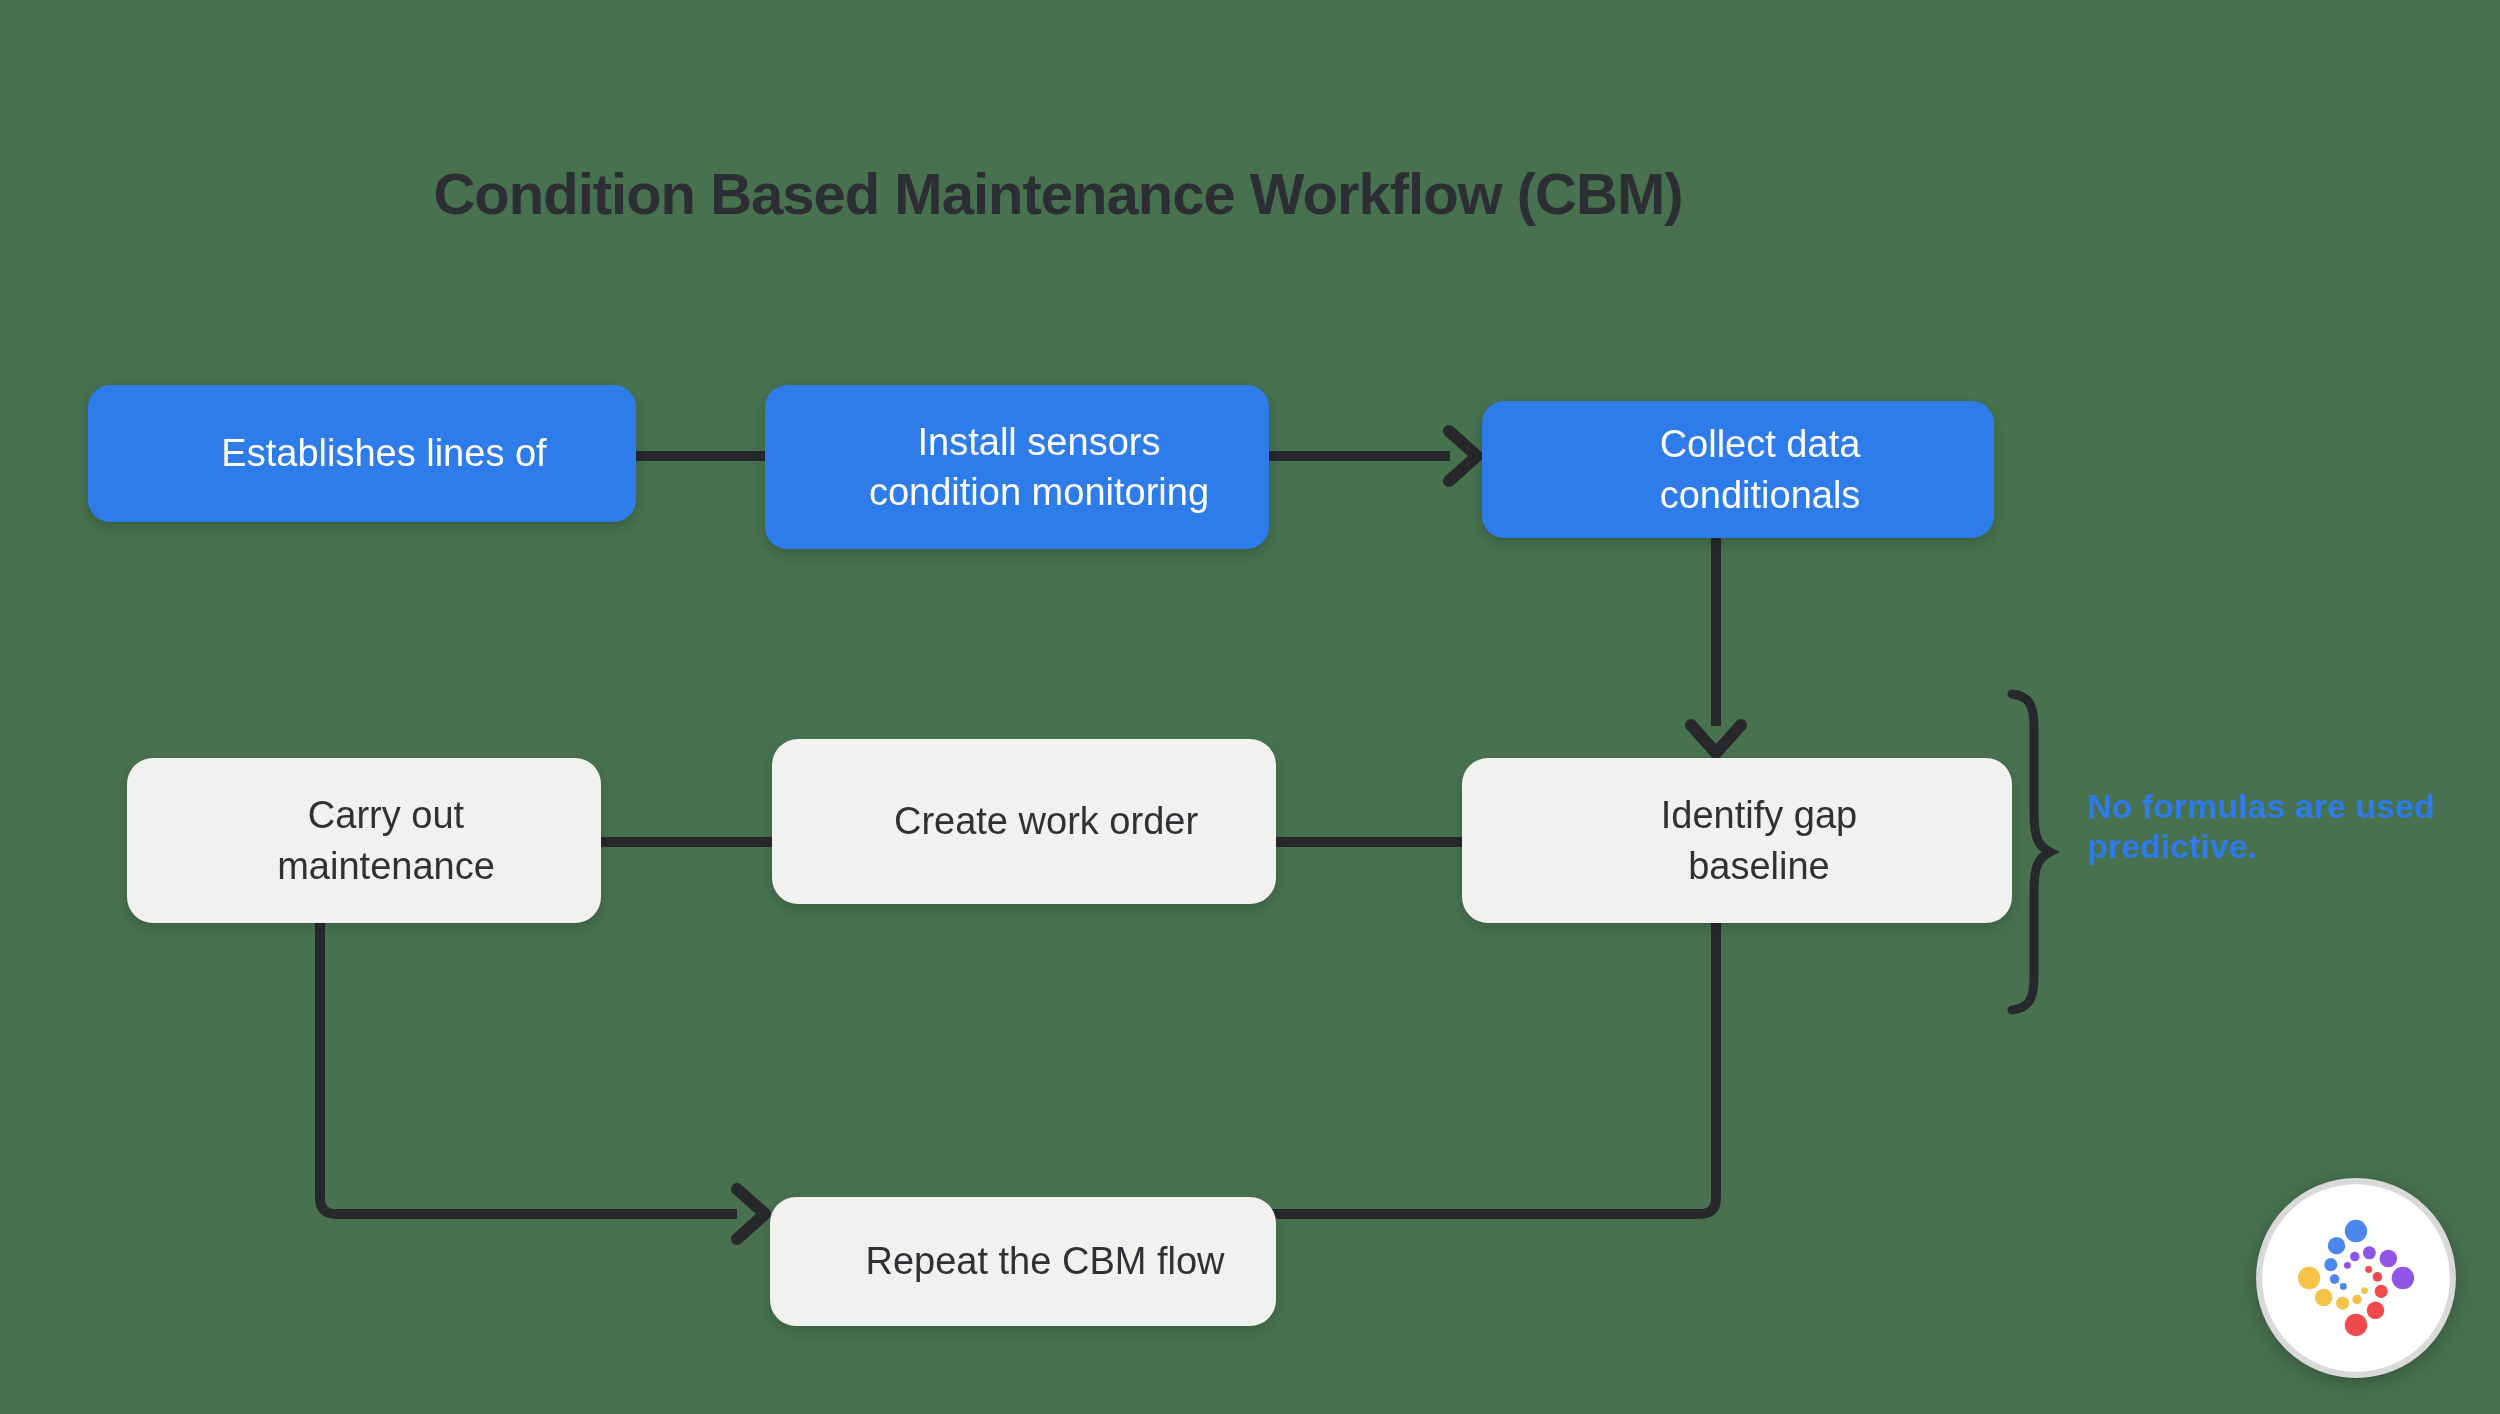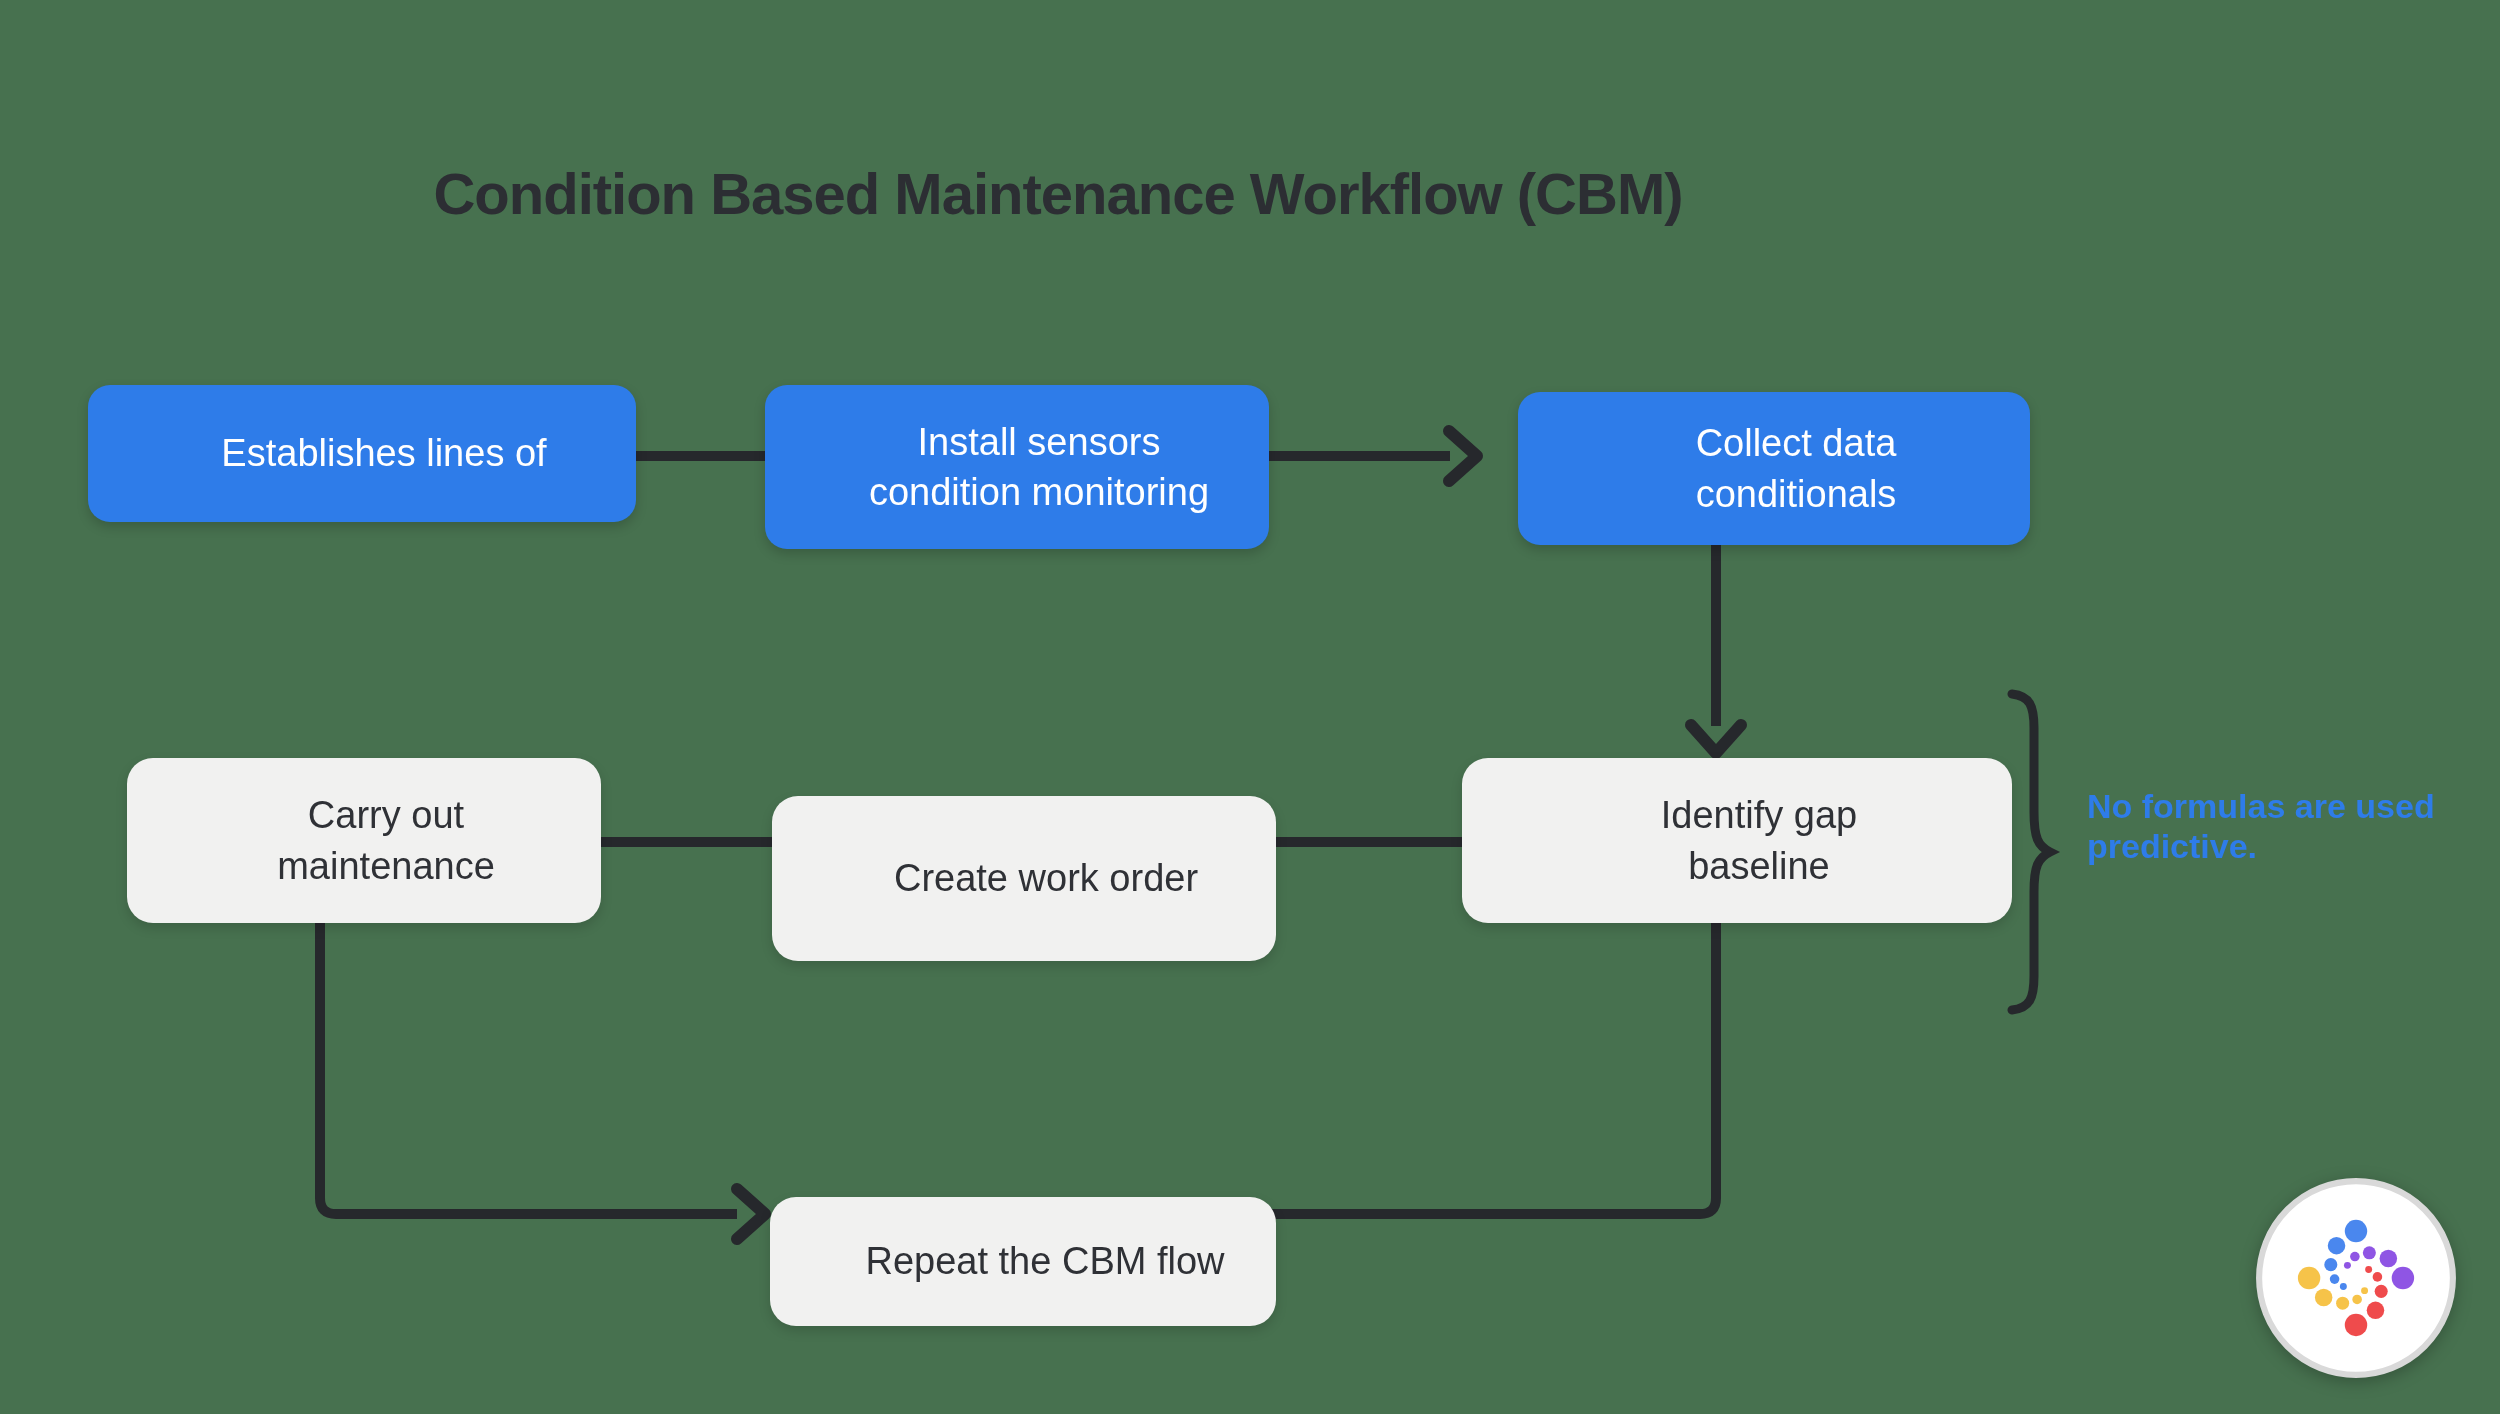--- a/index.html
+++ b/index.html
@@ -38,23 +38,23 @@
     background:var(--node-light,#F1F1F0);
     color:var(--node-dark-text,#2F3136);
     border-radius:26px;
     box-shadow:0 5px 12px rgba(0,0,0,0.15);
   }
   .node .lbl span{display:block;}
   .node .lbl span:empty{display:none;}
 
   #n-establish{left:88px;top:385px;width:504px;height:137px;}
   #n-install{left:765px;top:385px;width:460px;height:164px;}
-  #n-collect{left:1482px;top:392px;width:468px;height:153px;margin-left:36px;}
+  #n-collect{left:1482px;top:401px;width:468px;height:137px;}
   #n-carry{left:127px;top:758px;width:430px;height:165px;}
-  #n-create{left:772px;top:796px;width:460px;height:165px;}
+  #n-create{left:772px;top:739px;width:460px;height:165px;}
   #n-identify{left:1462px;top:758px;width:506px;height:165px;}
   #n-repeat{left:770px;top:1197px;width:462px;height:129px;}
 
   svg.overlay{position:absolute;left:0;top:0;}
   .conn{stroke:var(--line,#26282C);stroke-width:10;fill:none;}
   .head{stroke:var(--line,#26282C);stroke-width:12;fill:none;stroke-linecap:round;stroke-linejoin:round;}
   .brace{stroke:var(--line,#26282C);stroke-width:9;fill:none;stroke-linecap:round;}
 
   .annotation{
     position:absolute;

